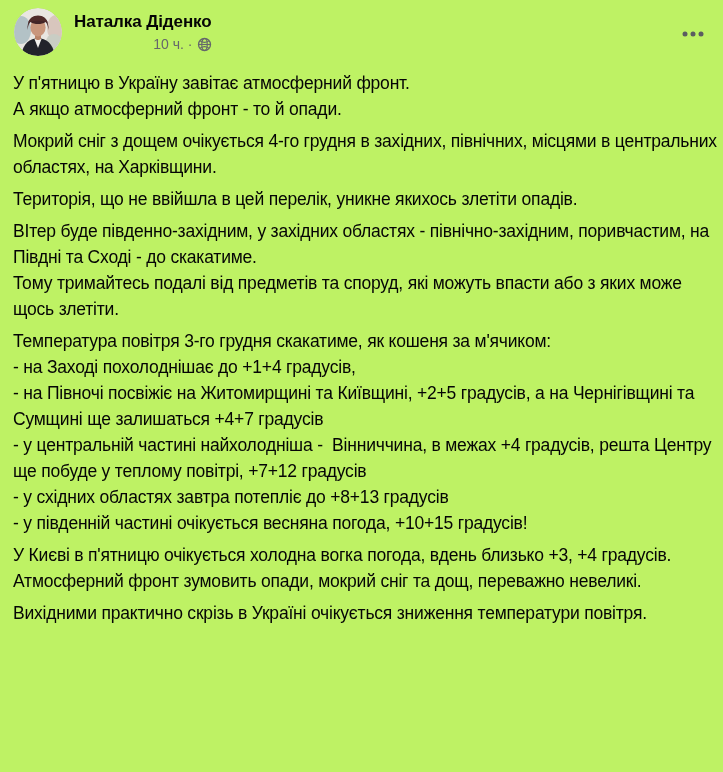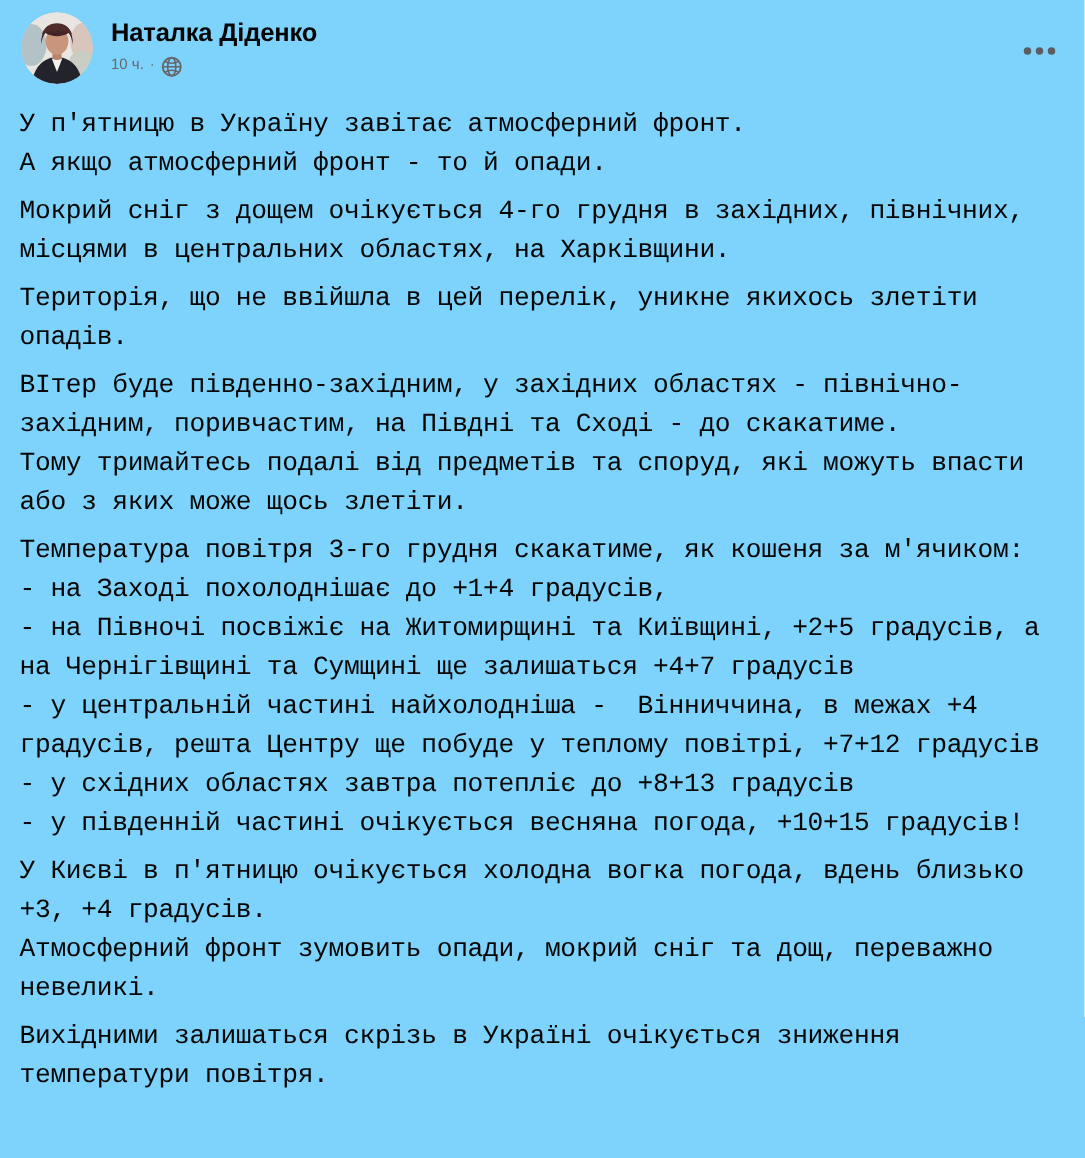--- a/index.html
+++ b/index.html
@@ -10,21 +10,21 @@
   body {
     width: 723px;
     height: 772px;
     overflow: hidden;
     font-family: "Liberation Sans", "DejaVu Sans", sans-serif;
     color: #050505;
   }
   .post {
     width: 723px;
     height: 772px;
-    background: #7dd3fc;
+    background: #bef264;
     position: relative;
   }
   
   .post-header {
     position: relative;
     height: 64px;
   }
   .avatar {
     position: absolute;
     left: 14px;
@@ -48,42 +48,42 @@
     color: #050505;
     line-height: 21px;
     letter-spacing: -0.1px;
     cursor: pointer;
   }
   .meta-row {
     margin-top: 3px;
     display: flex;
     align-items: center;
     gap: 4px;
-    font-size: 10px;
+    font-size: 14px;
     color: #65676b;
     line-height: 18px;
+    justify-content: flex-end;
   }
   .meta-row .sep { color: #65676b; }
   .globe { display: inline-flex; align-items: center; }
   .more-button {
     position: absolute;
     right: 12px;
     top: 16px;
     width: 36px;
     height: 36px;
     border-radius: 50%;
     display: flex;
     align-items: center;
     justify-content: center;
     cursor: pointer;
   }
   
   .post-body {
     padding: 6px 0 0 13px;
-    font-family: Liberation Mono, monospace;
   }
   .post-body p {
     margin: 0 0 6px 0;
     font-size: 17.5px;
     line-height: 26px;
     letter-spacing: -0.2px;
     white-space: pre-wrap;
     color: #050505;
   }
 </style>
@@ -151,16 +151,16 @@
     <p>ВІтер буде південно-західним, у західних областях - північно-західним, поривчастим, на Півдні та Сході - до скакатиме.
 Тому тримайтесь подалі від предметів та споруд, які можуть впасти або з яких може щось злетіти.</p>
     <p>Температура повітря 3-го грудня скакатиме, як кошеня за м'ячиком:
 - на Заході похолоднішає до +1+4 градусів,
 - на Півночі посвіжіє на Житомирщині та Київщині, +2+5 градусів, а на Чернігівщині та Сумщині ще залишаться +4+7 градусів
 - у центральній частині найхолодніша -  Вінниччина, в межах +4 градусів, решта Центру ще побуде у теплому повітрі, +7+12 градусів
 - у східних областях завтра потепліє до +8+13 градусів
 - у південній частині очікується весняна погода, +10+15 градусів!</p>
     <p>У Києві в п'ятницю очікується холодна вогка погода, вдень близько +3, +4 градусів.
 Атмосферний фронт зумовить опади, мокрий сніг та дощ, переважно невеликі.</p>
-    <p>Вихідними залишаться скрізь в Україні очікується зниження температури повітря.</p>
+    <p>Вихідними практично скрізь в Україні очікується зниження температури повітря.</p>
   </div>
 
 </div>
 
 </body></html>

